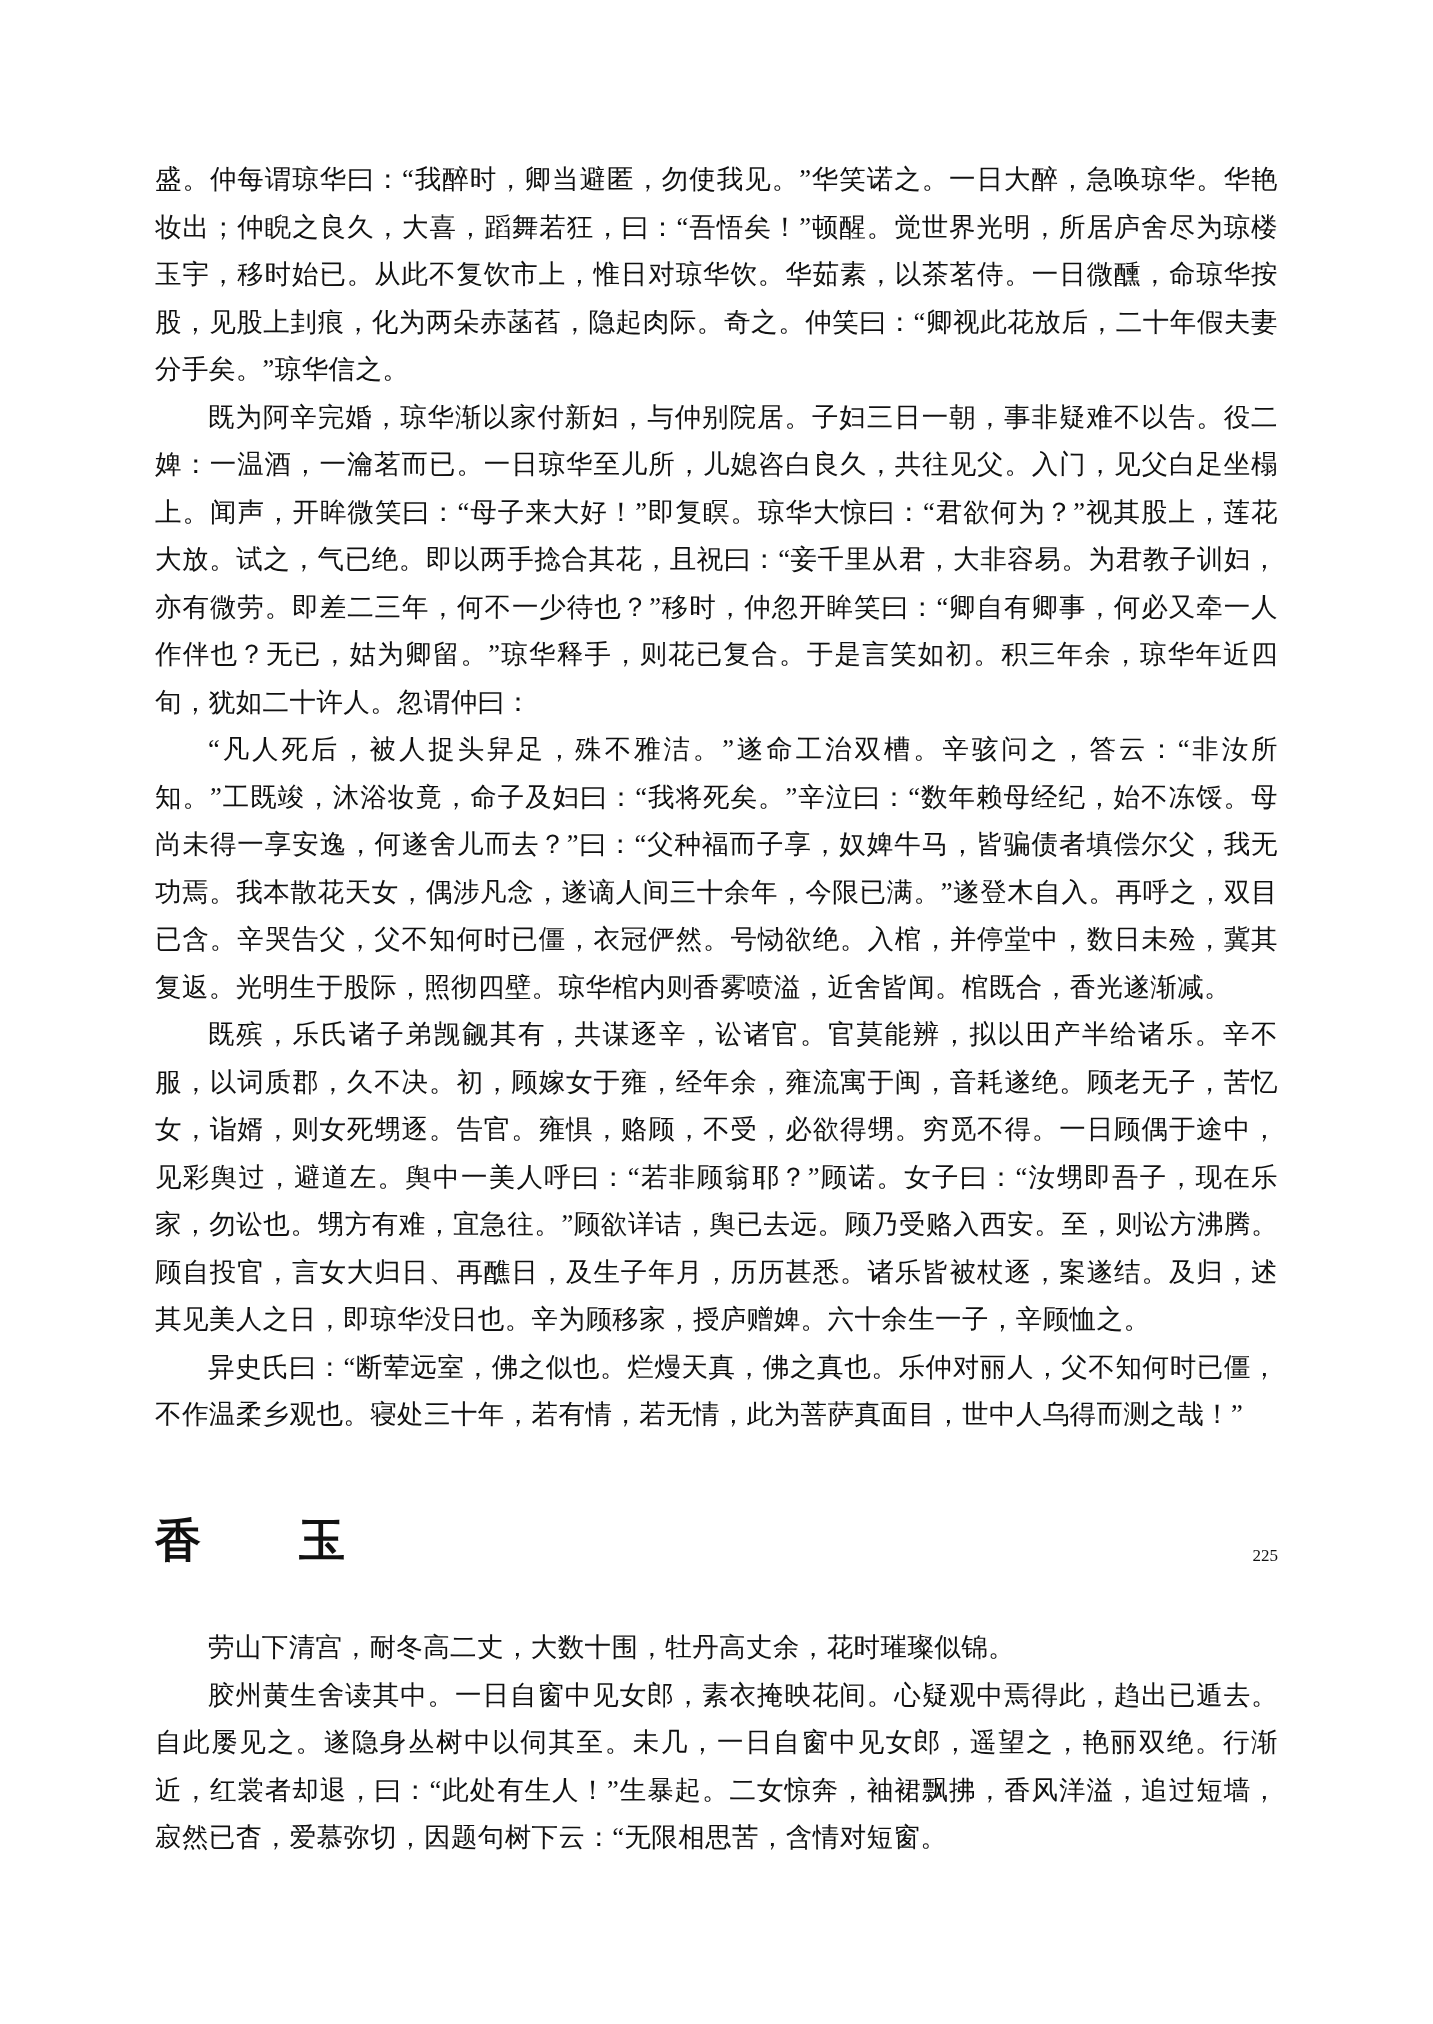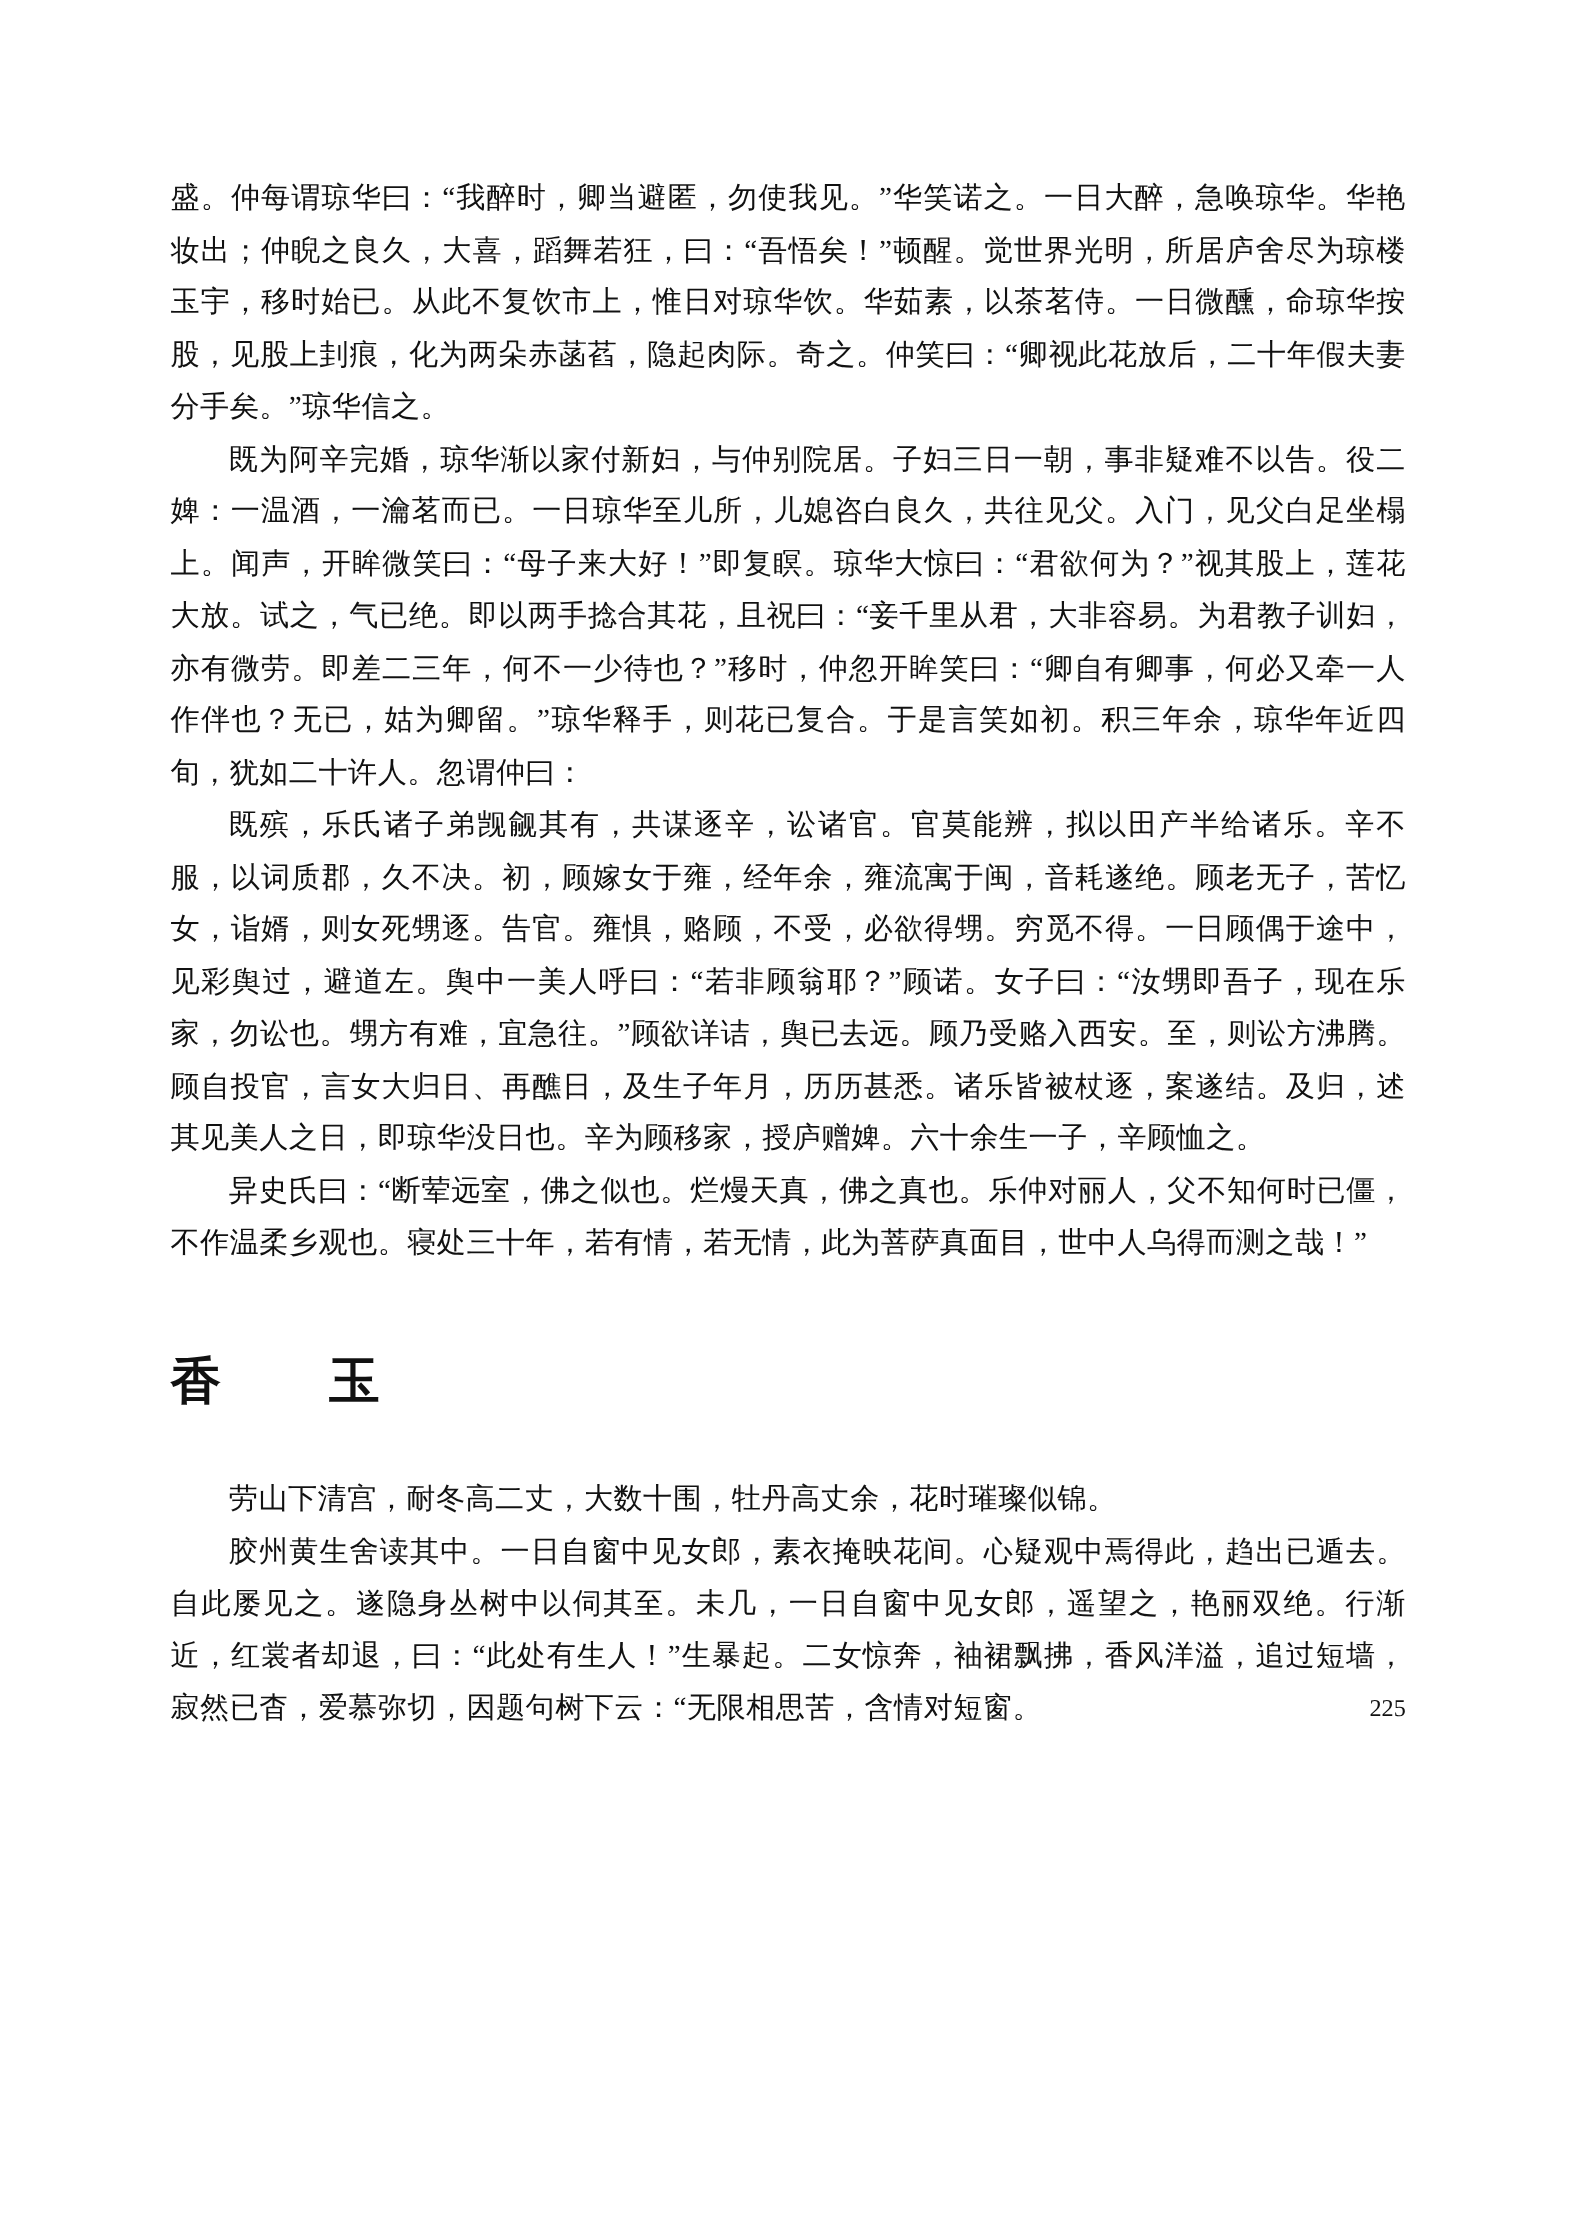--- a/index.html
+++ b/index.html
@@ -46,33 +46,34 @@
     margin: 78px 0 60px 0;
     font-family: "Liberation Serif", "DejaVu Serif", serif;
   }
   .spacer-top {
     height: 6px;
   }
   .page-number {
     position: absolute;
     right: 155px;
     bottom: 78px;
-    font-size: 22px;
+    font-size: 17px;
     font-family: "Liberation Serif", "DejaVu Serif", serif;
     color: #111111;
   }
 </style>
 </head>
 <body>
 
 <div class="page">
   <div class="body-text">
     <div class="spacer-top"></div>
     <p class="para noindent">盛。仲每谓琼华曰：“我醉时，卿当避匿，勿使我见。”华笑诺之。一日大醉，急唤琼华。华艳妆出；仲睨之良久，大喜，蹈舞若狂，曰：“吾悟矣！”顿醒。觉世界光明，所居庐舍尽为琼楼玉宇，移时始已。从此不复饮市上，惟日对琼华饮。华茹素，以茶茗侍。一日微醺，命琼华按股，见股上刲痕，化为两朵赤菡萏，隐起肉际。奇之。仲笑曰：“卿视此花放后，二十年假夫妻分手矣。”琼华信之。</p>
     <p class="para">既为阿辛完婚，琼华渐以家付新妇，与仲别院居。子妇三日一朝，事非疑难不以告。役二婢：一温酒，一瀹茗而已。一日琼华至儿所，儿媳咨白良久，共往见父。入门，见父白足坐榻上。闻声，开眸微笑曰：“母子来大好！”即复瞑。琼华大惊曰：“君欲何为？”视其股上，莲花大放。试之，气已绝。即以两手捻合其花，且祝曰：“妾千里从君，大非容易。为君教子训妇，亦有微劳。即差二三年，何不一少待也？”移时，仲忽开眸笑曰：“卿自有卿事，何必又牵一人作伴也？无已，姑为卿留。”琼华释手，则花已复合。于是言笑如初。积三年余，琼华年近四旬，犹如二十许人。忽谓仲曰：</p>
+    <p class="para">“凡人死后，被人捉头舁足，殊不雅洁。”遂命工治双槽。辛骇问之，答云：“非汝所知。”工既竣，沐浴妆竟，命子及妇曰：“我将死矣。”辛泣曰：“数年赖母经纪，始不冻馁。母尚未得一享安逸，何遂舍儿而去？”曰：“父种福而子享，奴婢牛马，皆骗债者填偿尔父，我无功焉。我本散花天女，偶涉凡念，遂谪人间三十余年，今限已满。”遂登木自入。再呼之，双目已含。辛哭告父，父不知何时已僵，衣冠俨然。号恸欲绝。入棺，并停堂中，数日未殓，冀其复返。光明生于股际，照彻四壁。琼华棺内则香雾喷溢，近舍皆闻。棺既合，香光遂渐减。</p>
     <p class="para">既殡，乐氏诸子弟觊觎其有，共谋逐辛，讼诸官。官莫能辨，拟以田产半给诸乐。辛不服，以词质郡，久不决。初，顾嫁女于雍，经年余，雍流寓于闽，音耗遂绝。顾老无子，苦忆女，诣婿，则女死甥逐。告官。雍惧，赂顾，不受，必欲得甥。穷觅不得。一日顾偶于途中，见彩舆过，避道左。舆中一美人呼曰：“若非顾翁耶？”顾诺。女子曰：“汝甥即吾子，现在乐家，勿讼也。甥方有难，宜急往。”顾欲详诘，舆已去远。顾乃受赂入西安。至，则讼方沸腾。顾自投官，言女大归日、再醮日，及生子年月，历历甚悉。诸乐皆被杖逐，案遂结。及归，述其见美人之日，即琼华没日也。辛为顾移家，授庐赠婢。六十余生一子，辛顾恤之。</p>
     <p class="para">异史氏曰：“断荤远室，佛之似也。烂熳天真，佛之真也。乐仲对丽人，父不知何时已僵，不作温柔乡观也。寝处三十年，若有情，若无情，此为菩萨真面目，世中人乌得而测之哉！”</p>
 
     <h1 class="chapter-title">香　玉</h1>
 
     <p class="para">劳山下清宫，耐冬高二丈，大数十围，牡丹高丈余，花时璀璨似锦。</p>
     <p class="para">胶州黄生舍读其中。一日自窗中见女郎，素衣掩映花间。心疑观中焉得此，趋出已遁去。自此屡见之。遂隐身丛树中以伺其至。未几，一日自窗中见女郎，遥望之，艳丽双绝。行渐近，红裳者却退，曰：“此处有生人！”生暴起。二女惊奔，袖裙飘拂，香风洋溢，追过短墙，寂然已杳，爱慕弥切，因题句树下云：“无限相思苦，含情对短窗。</p>
   </div>
 
   <div class="page-number">225</div>

